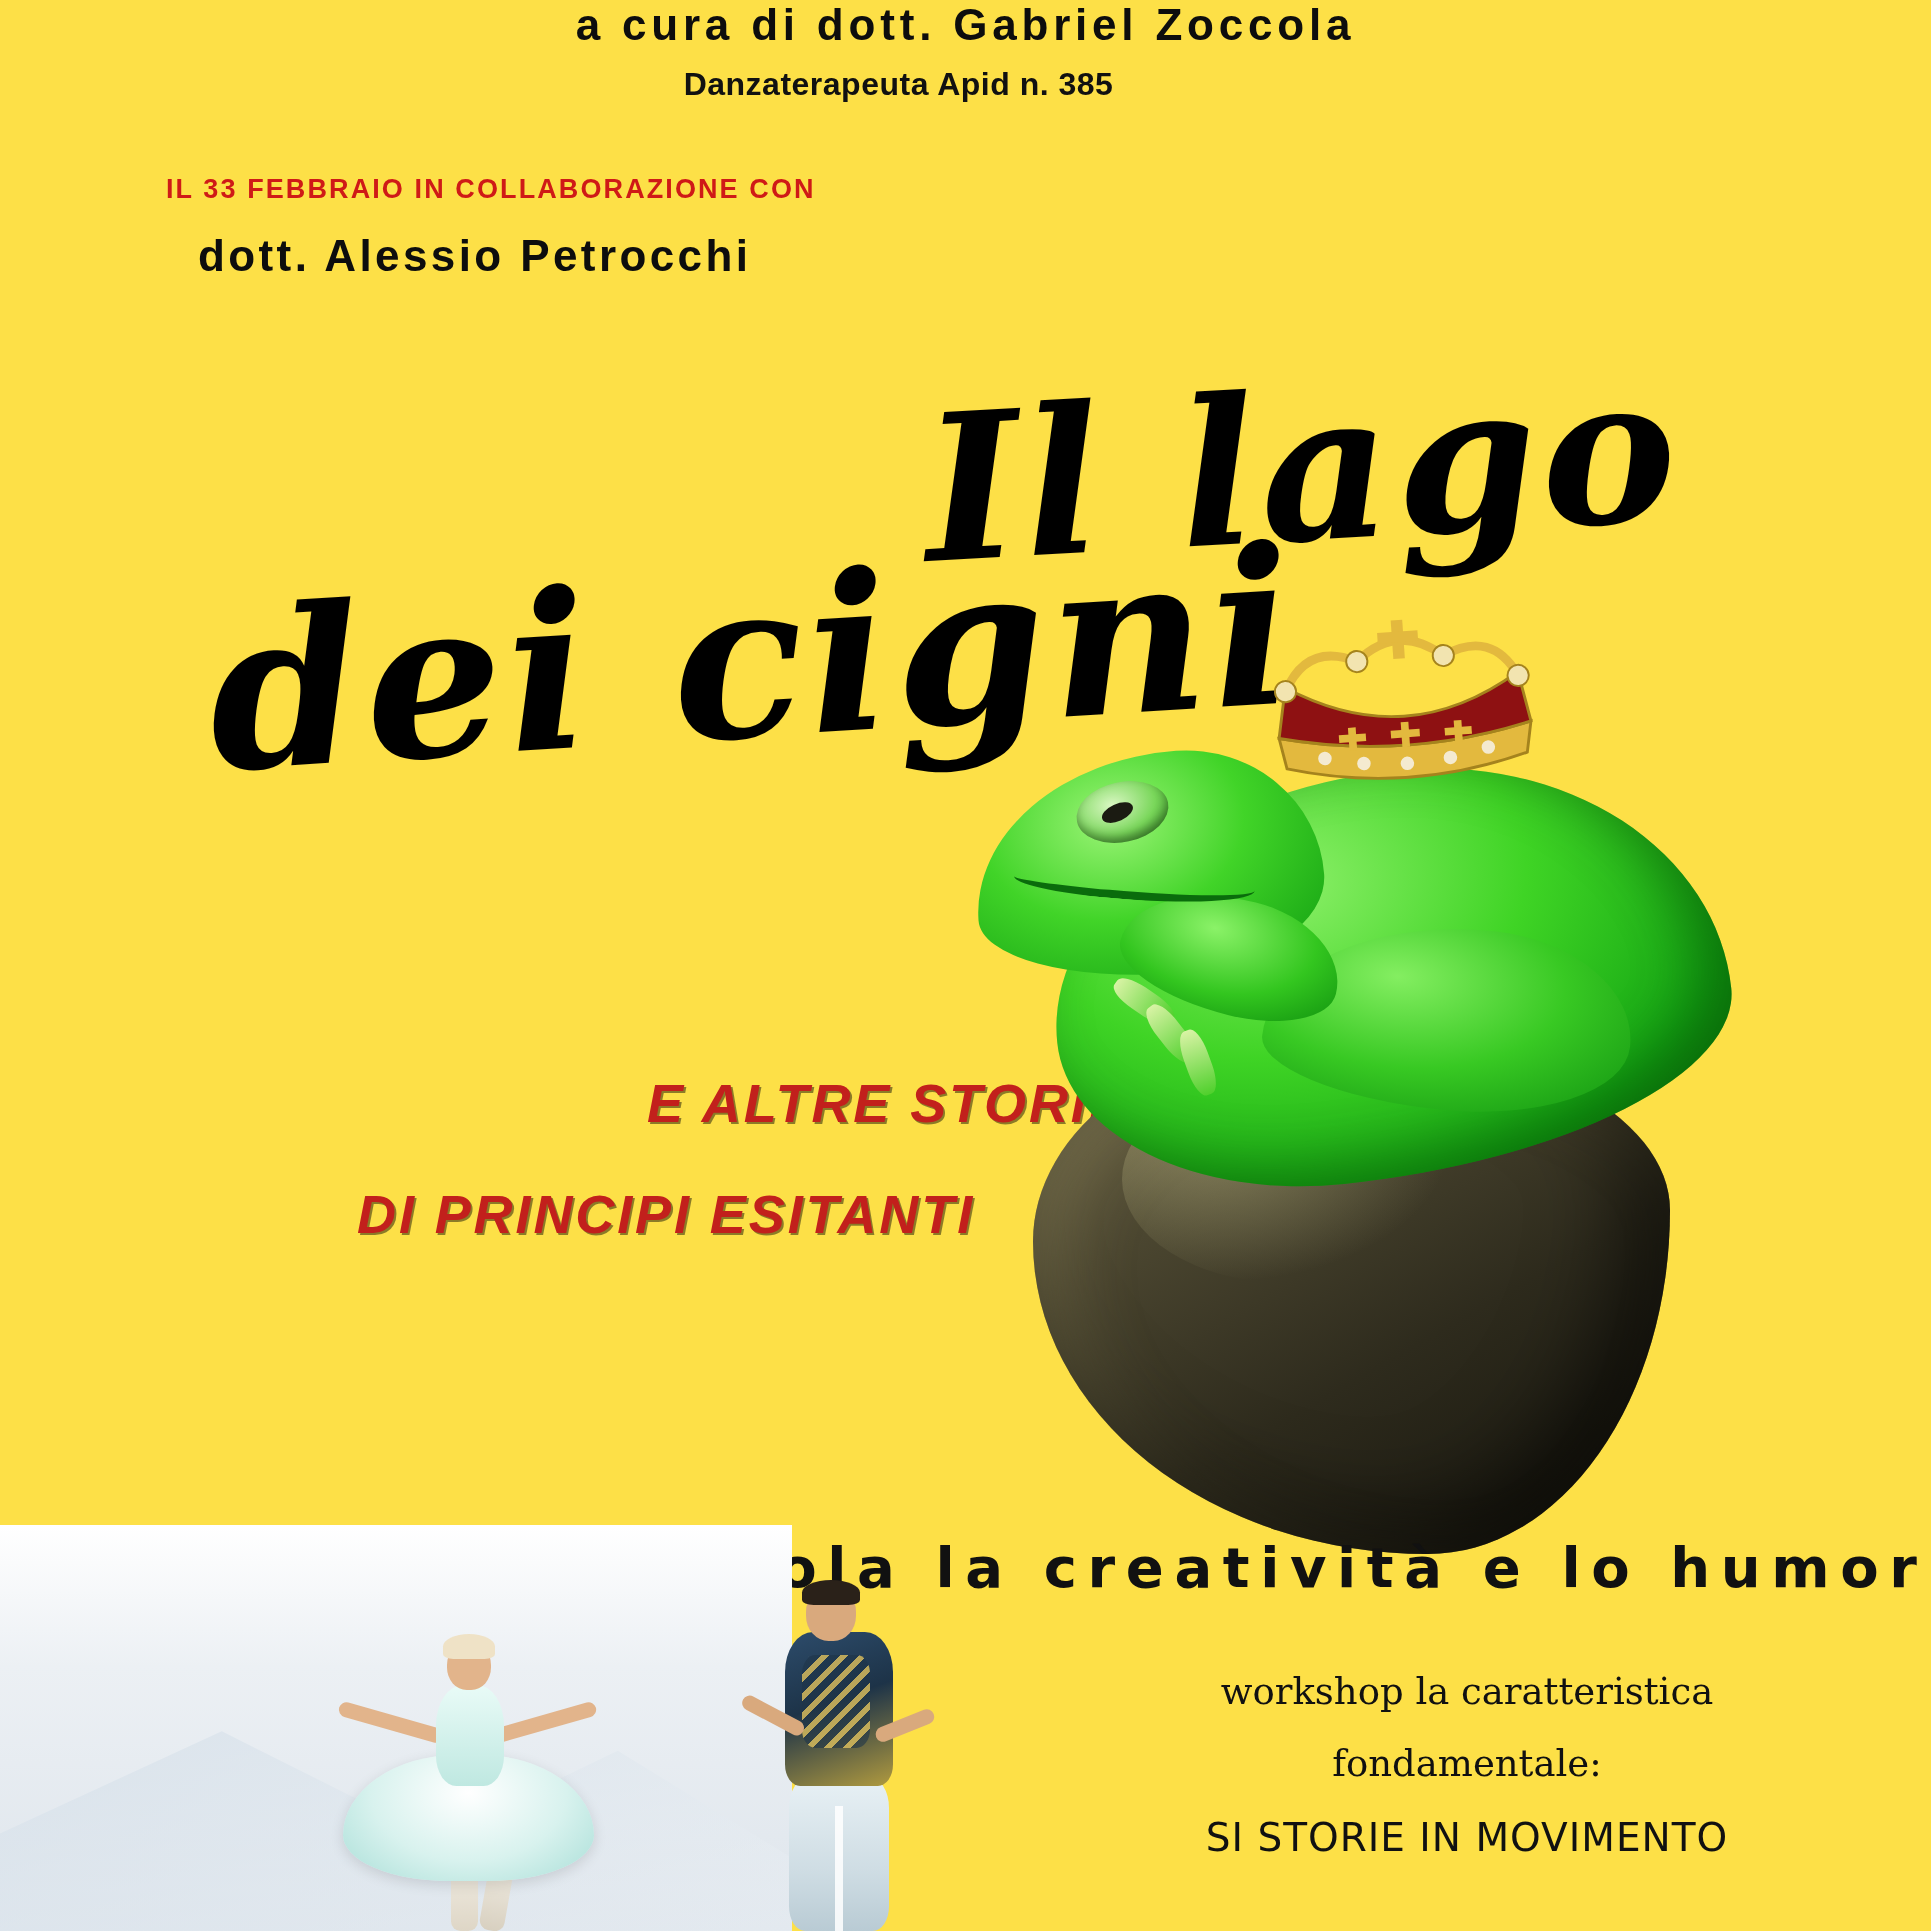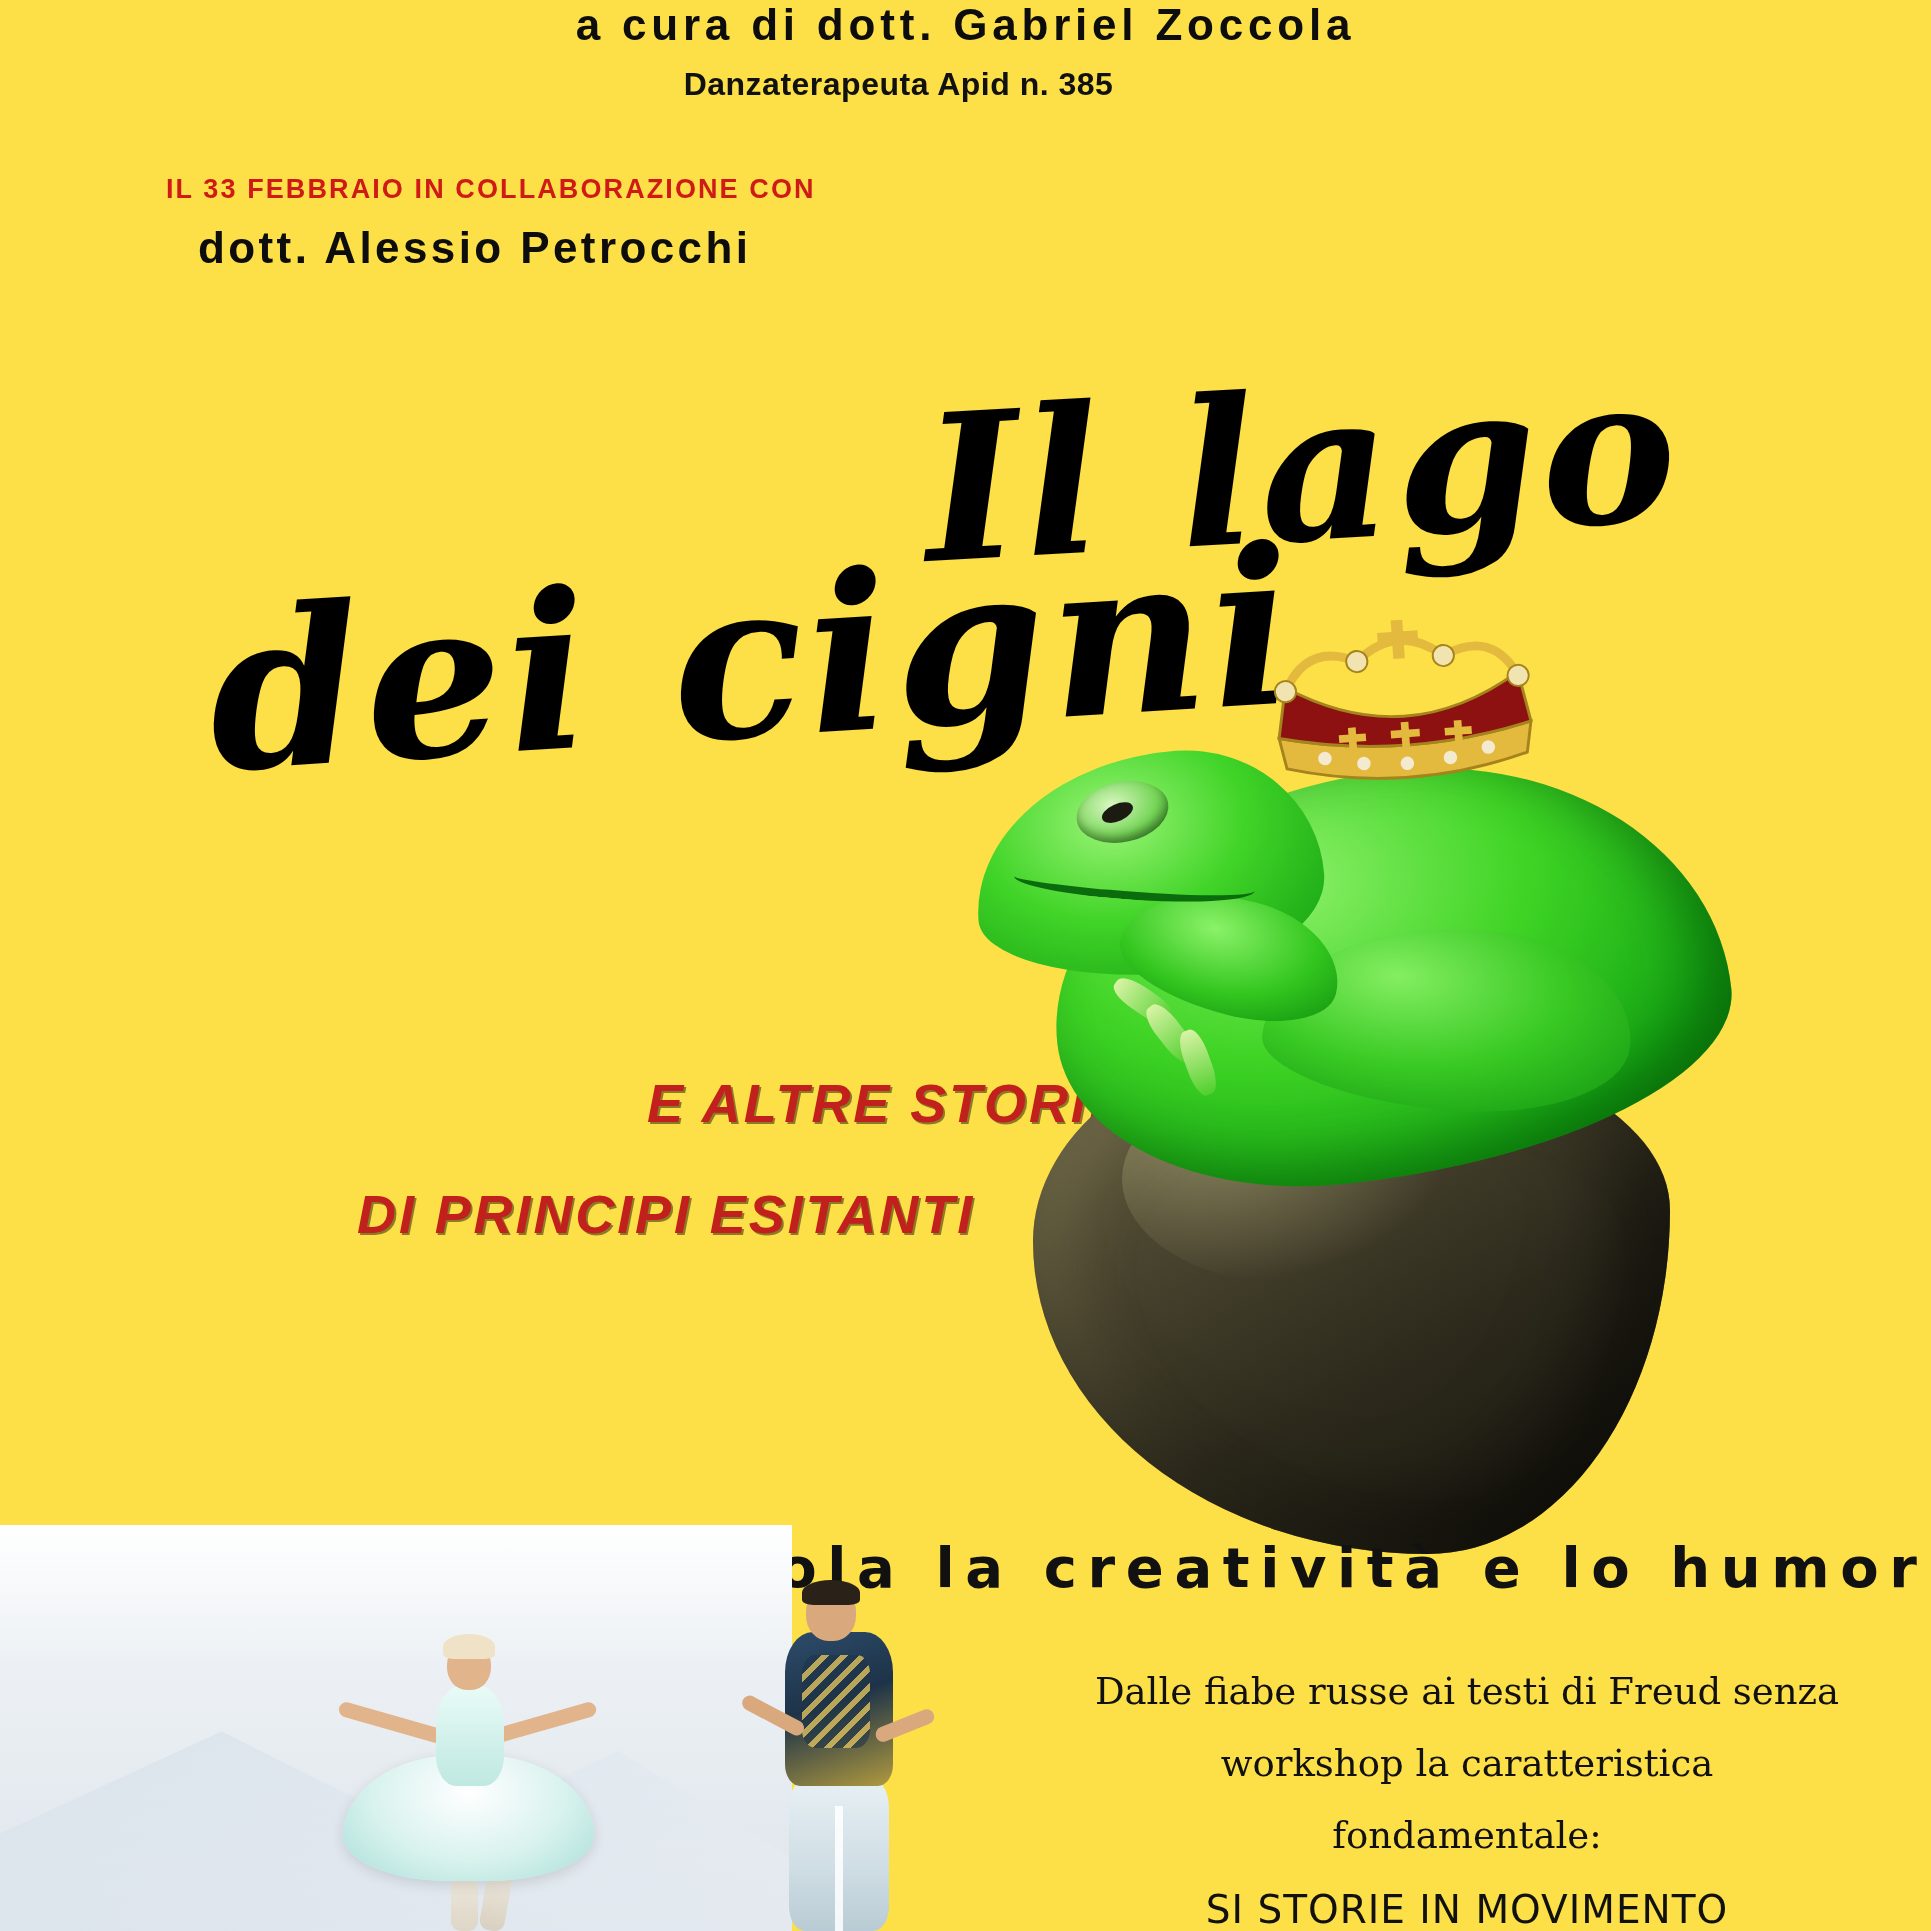--- a/index.html
+++ b/index.html
@@ -47,21 +47,21 @@
     position: absolute;
     top: 174px;
     left: 166px;
     font-size: 27px;
     font-weight: bold;
     letter-spacing: 2.1px;
     color: #cf1a17;
   }
   .collab-name {
     position: absolute;
-    top: 223px;
+    top: 231px;
     left: 198px;
     font-size: 44px;
     font-weight: bold;
     letter-spacing: 3.4px;
     color: #0d0d0d;
   }
   .collab-reg {
     position: absolute;
     top: 294px;
     left: 196px;
@@ -542,19 +542,18 @@
   <div class="dancer-m">
     <div class="m-tights"></div>
     <div class="m-jacket"></div>
     <div class="m-arm"></div>
     <div class="m-arm2"></div>
     <div class="m-head"></div>
     <div class="m-hair"></div>
   </div>
 
   <div class="closing">
-    <div>Dalle fiabe russe ai testi di Freud senza</div>
     <div>workshop la caratteristica fondamentale:</div>
     <div class="l3">SI STORIE IN MOVIMENTO</div>
   </div>
 
 </div>
 
 
 </body></html>

